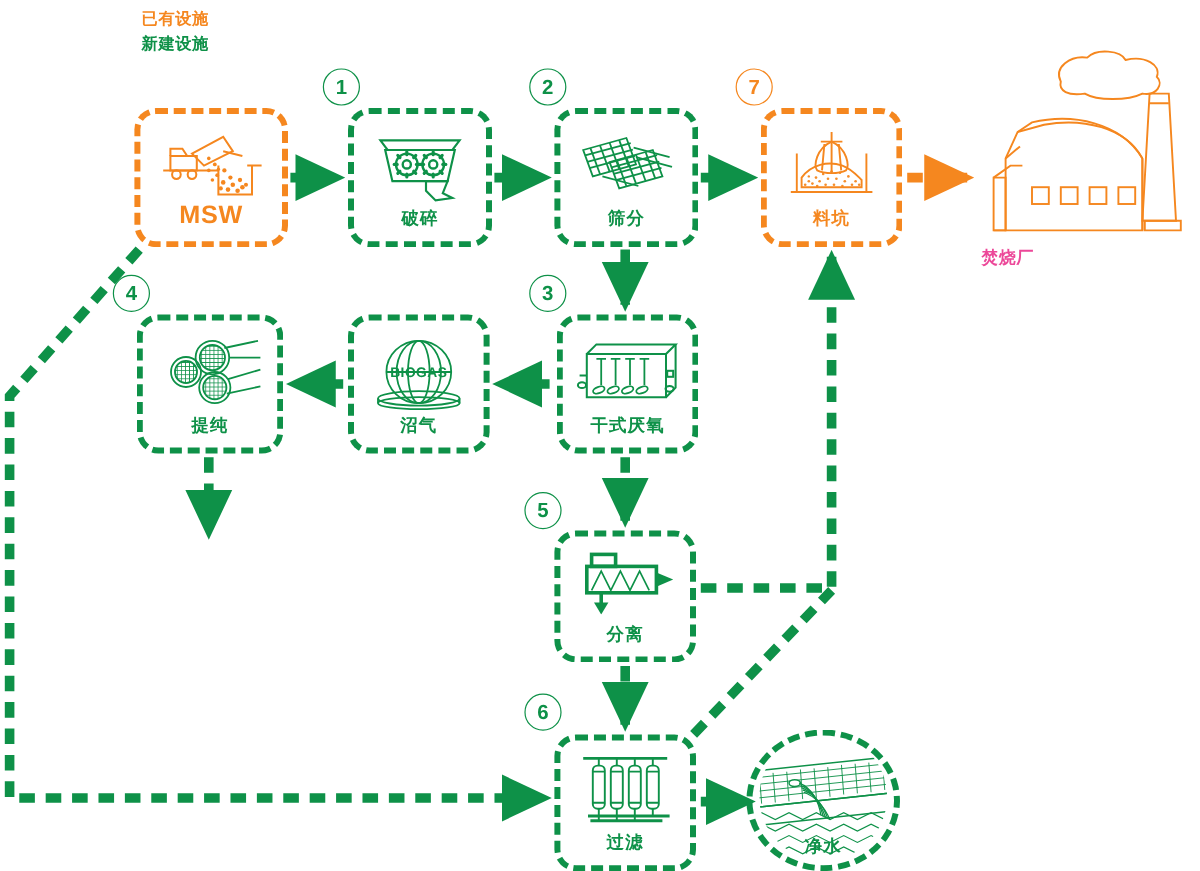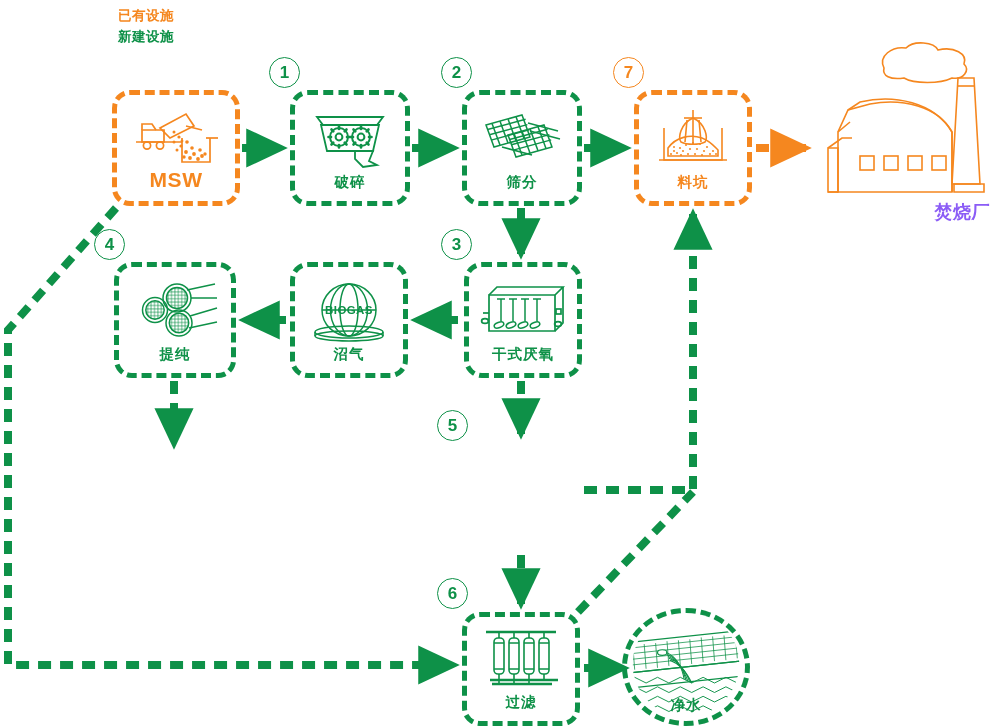--- a/index.html
+++ b/index.html
@@ -46,22 +46,22 @@
     position:absolute;width:29px;height:29px;border-radius:50%;
     border:1.8px solid #0E9148;color:#0E9148;
     font-size:17px;font-weight:bold;
     display:flex;align-items:center;justify-content:center;
     background:#fff;line-height:1;
   }
   .badge.orange{border-color:#F5871F;color:#F5871F;}
 
   .plant{position:absolute;}
   .plant .caption{
-    position:absolute;left:0;right:0;bottom:-4px;text-align:right;
-    font-size:18px;font-weight:bold;color:#8b5cf6;letter-spacing:.5px;
+    position:absolute;left:0;right:0;bottom:-4px;text-align:left;
+    font-size:14px;font-weight:bold;color:#ec4899;letter-spacing:.5px;
   }
 </style>
 </head>
 <body>
 
 <div id="stage">
 
   <svg id="wires" viewBox="0 0 1000 726">
     <defs>
       <marker id="ah-g" viewBox="0 0 10 10" refX="8.6" refY="5" markerWidth="5.2" markerHeight="5.2" orient="auto-start-reverse">
@@ -310,20 +310,35 @@
         <path d="M58,10 L86,4"></path>
           <path d="M62,18 L88,18"></path>
           <path d="M61,36 L88,28"></path>
           <path d="M60,48 L88,42"></path>
       </svg>
     </div>
     <div class="caption">提纯</div>
   </div>
 
 
+  <div class="node box" style="left:462px;top:442px;width:118px;height:110px;">
+    <div class="art" style="top:6px;bottom:28px;">
+      <svg width="84" height="52" viewBox="0 0 84 52" fill="none" stroke="#0E9148" stroke-width="3">
+        <rect x="14" y="2" width="20" height="10"></rect>
+        <rect x="10" y="12" width="58" height="22"></rect>
+        <g stroke-width="1.4">
+          <path d="M14,32 L22,16 L30,32 L38,16 L46,32 L54,16 L62,32"></path>
+        </g>
+        <path d="M68,17 L82,23 L68,29 Z" fill="#0E9148" stroke="none"></path>
+        <path d="M22,34 L22,44" stroke-width="3"></path>
+        <path d="M16,42 L28,42 L22,52 Z" fill="#0E9148" stroke="none"></path>
+      </svg>
+    </div>
+    <div class="caption">分离</div>
+  </div>
 
   <div class="node circle" style="left:622px;top:608px;width:128px;height:118px;overflow:hidden;">
     <div class="art" style="top:4px;bottom:10px;left:2px;right:2px;">
       <svg width="120" height="100" viewBox="0 0 120 100" fill="none" stroke="#0E9148" stroke-width="1.3">
         <defs>
           <clipPath id="circ">
               <circle cx="60" cy="50" r="56"></circle>
             </clipPath>
         </defs>
         <g clip-path="url(#circ)">

